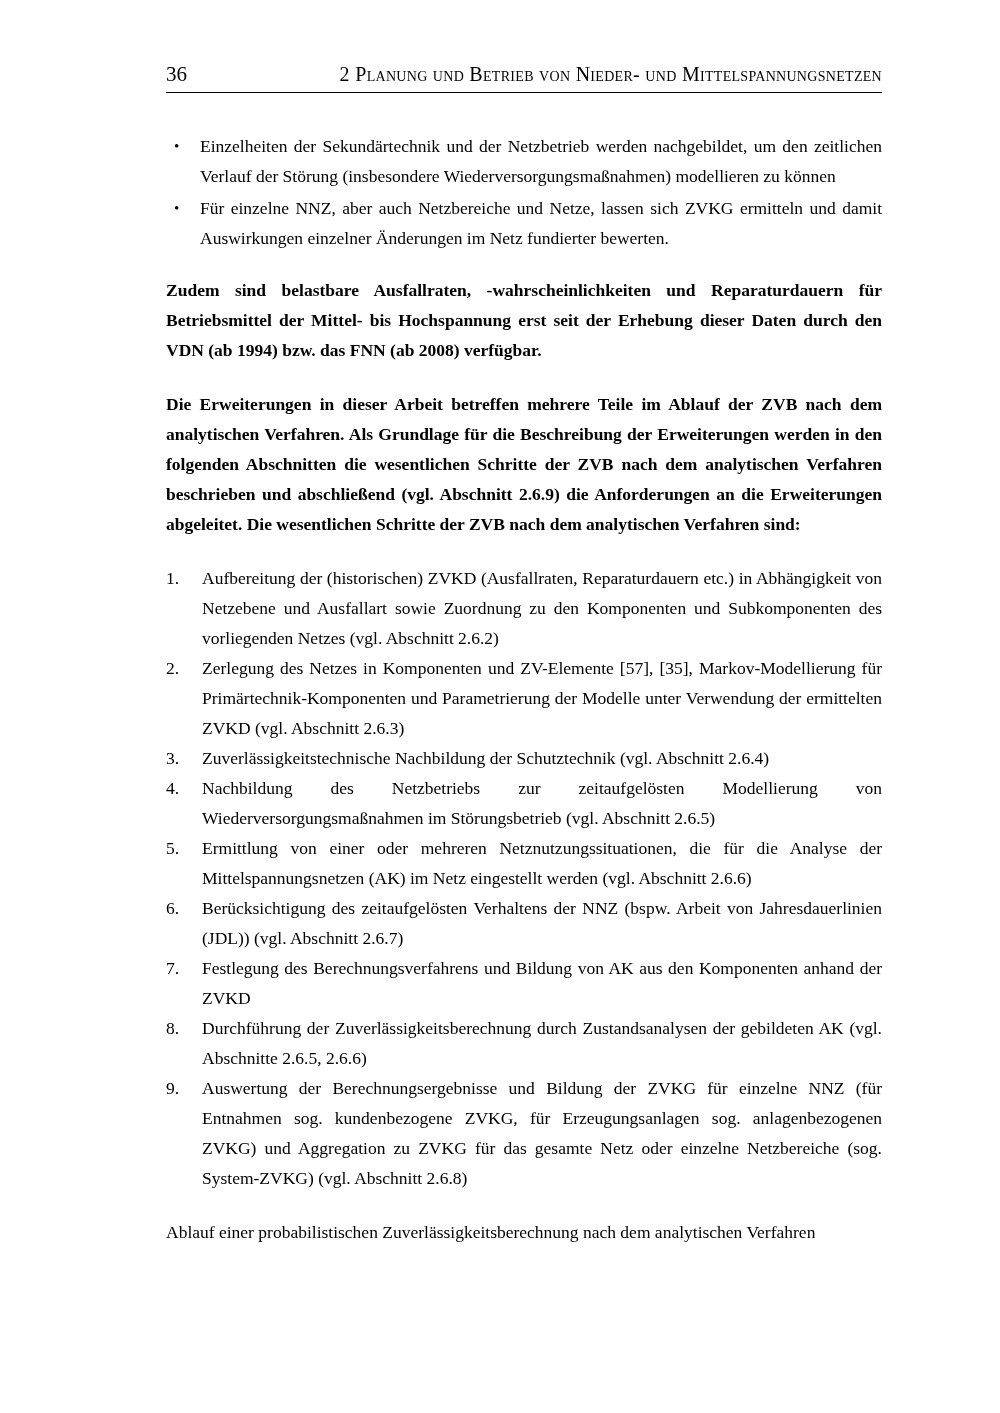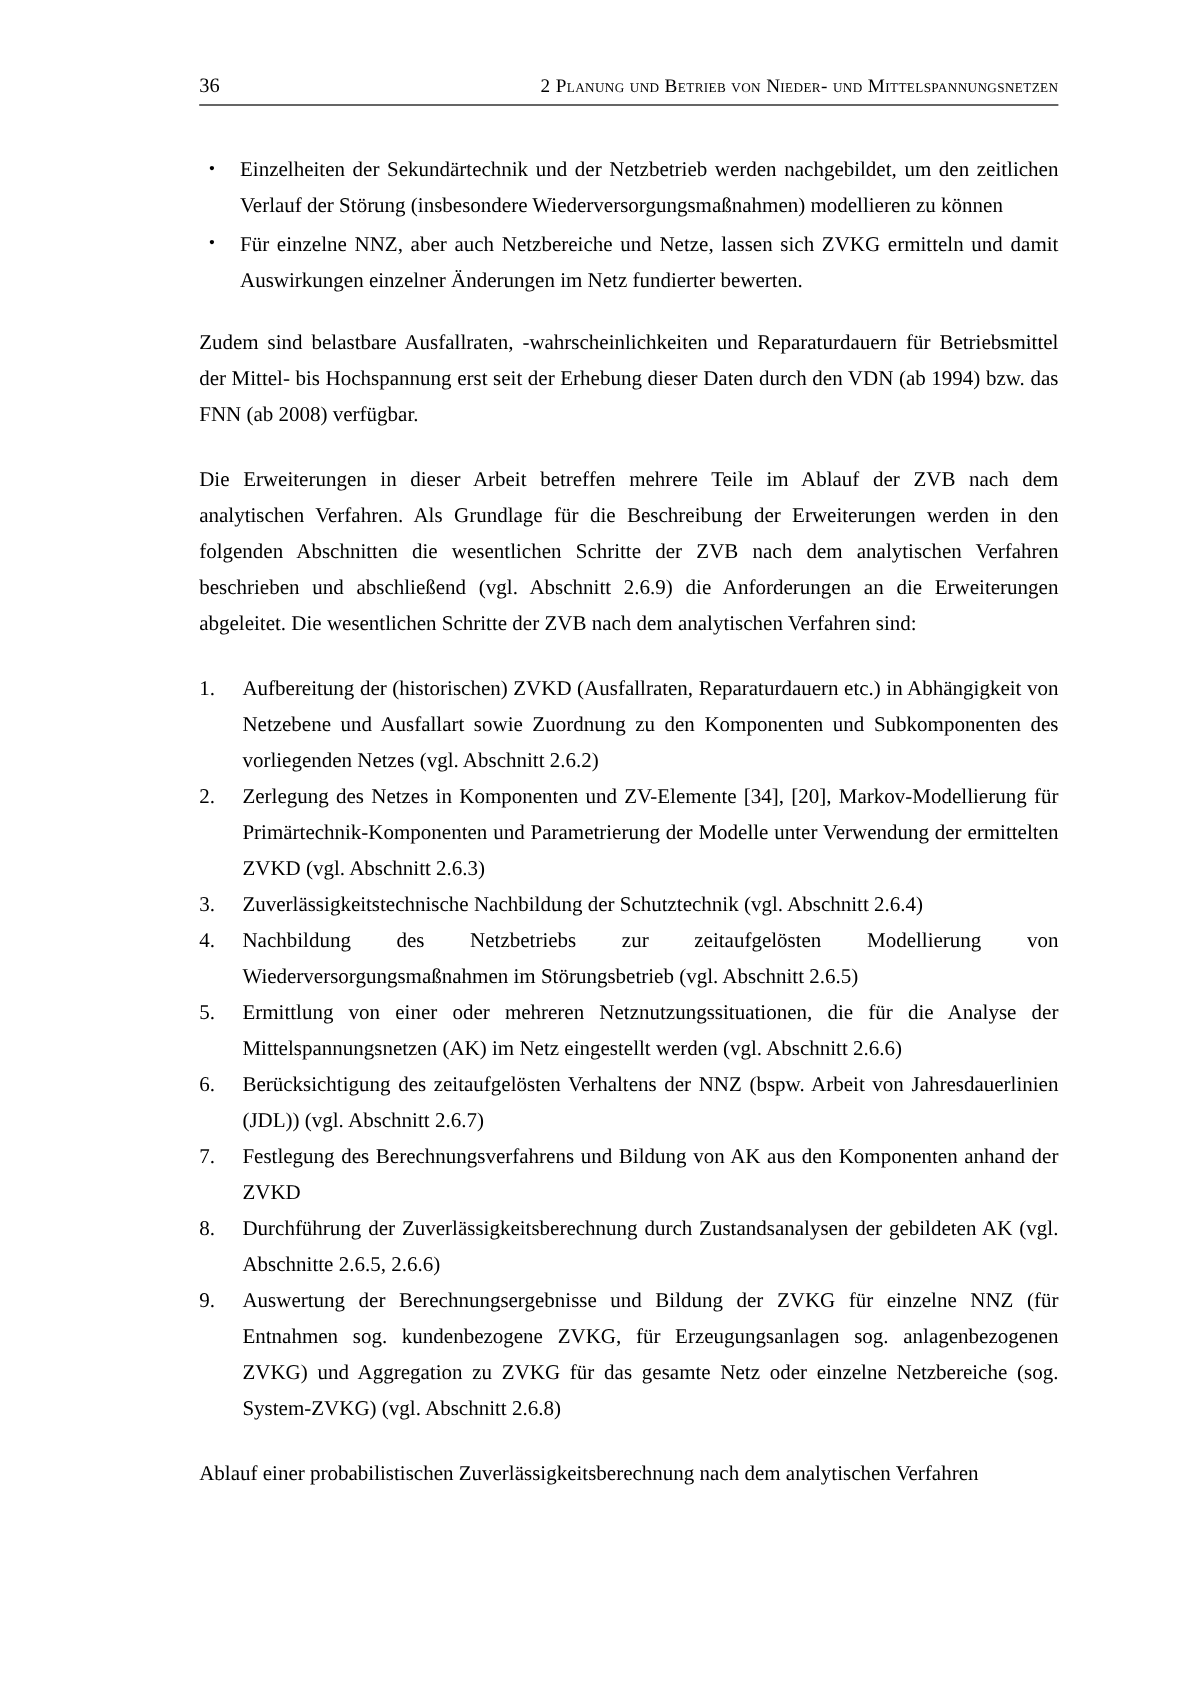--- a/index.html
+++ b/index.html
@@ -24,24 +24,24 @@
   
   .running-header {
     display: flex;
     justify-content: space-between;
     align-items: baseline;
     border-bottom: 1.5px solid #000;
     padding-bottom: 5px;
     margin-bottom: 38px;
   }
   .page-num {
-    font-size: 17px;
+    font-size: 21px;
   }
   .header-title {
-    font-size: 16px;
+    font-size: 20px;
     font-variant: small-caps;
     letter-spacing: 0.3px;
   }
   
   .bodytext {
     font-size: 17.5px;
     line-height: 30px;
   }
   .bullet-list {
     margin: 0 0 22px 0;
@@ -59,20 +59,21 @@
     font-size: 15px;
   }
   .bullet-text {
     flex: 1;
     text-align: justify;
   }
   .para {
     text-align: justify;
     text-align-last: left;
     margin: 0 0 24px 0;
+    font-weight: bold;
   }
   .num-list {
     margin: 0 0 24px 0;
     padding: 0;
   }
   .num-item {
     display: flex;
     margin: 0;
   }
   .num-marker {
@@ -119,21 +120,21 @@
     <p class="para">Zudem sind belastbare Ausfallraten, -wahrscheinlichkeiten und Reparaturdauern für Betriebsmittel der Mittel- bis Hochspannung erst seit der Erhebung dieser Daten durch den VDN (ab 1994) bzw. das FNN (ab 2008) verfügbar.</p>
     <p class="para">Die Erweiterungen in dieser Arbeit betreffen mehrere Teile im Ablauf der ZVB nach dem analytischen Verfahren. Als Grundlage für die Beschreibung der Erweiterungen werden in den folgenden Abschnitten die wesentlichen Schritte der ZVB nach dem analytischen Verfahren beschrieben und abschließend (vgl. Abschnitt 2.6.9) die Anforderungen an die Erweiterungen abgeleitet. Die wesentlichen Schritte der ZVB nach dem analytischen Verfahren sind:</p>
 
     <div class="num-list">
       <div class="num-item">
         <span class="num-marker">1.</span>
         <span class="num-text">Aufbereitung der (historischen) ZVKD (Ausfallraten, Reparaturdauern etc.) in Abhängigkeit von Netzebene und Ausfallart sowie Zuordnung zu den Komponenten und Subkomponenten des vorliegenden Netzes (vgl. Abschnitt 2.6.2)</span>
       </div>
       <div class="num-item">
         <span class="num-marker">2.</span>
-        <span class="num-text">Zerlegung des Netzes in Komponenten und ZV-Elemente [34], [20], Markov-Modellierung für Primärtechnik-Komponenten und Parametrierung der Modelle unter Verwendung der ermittelten ZVKD (vgl. Abschnitt 2.6.3)</span>
+        <span class="num-text">Zerlegung des Netzes in Komponenten und ZV-Elemente [57], [35], Markov-Modellierung für Primärtechnik-Komponenten und Parametrierung der Modelle unter Verwendung der ermittelten ZVKD (vgl. Abschnitt 2.6.3)</span>
       </div>
       <div class="num-item">
         <span class="num-marker">3.</span>
         <span class="num-text">Zuverlässigkeitstechnische Nachbildung der Schutztechnik (vgl. Abschnitt 2.6.4)</span>
       </div>
       <div class="num-item">
         <span class="num-marker">4.</span>
         <span class="num-text">Nachbildung des Netzbetriebs zur zeitaufgelösten Modellierung von Wiederversorgungsmaßnahmen im Störungsbetrieb (vgl. Abschnitt 2.6.5)</span>
       </div>
       <div class="num-item">

